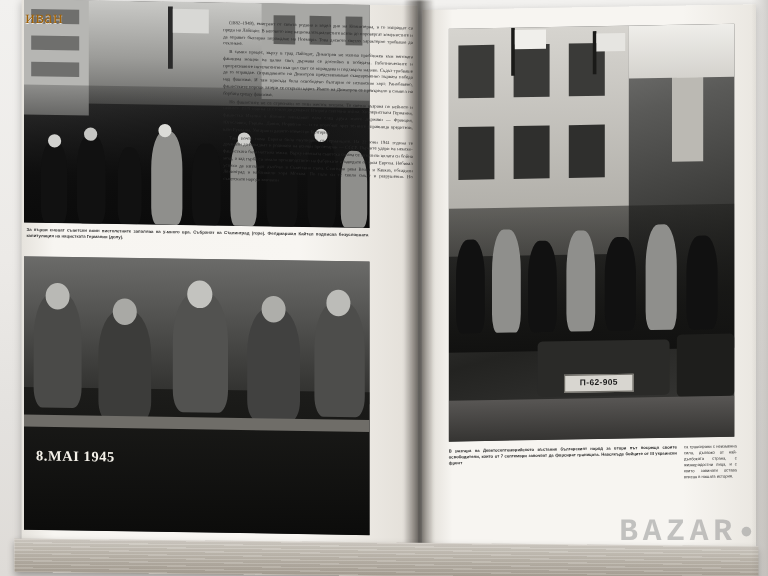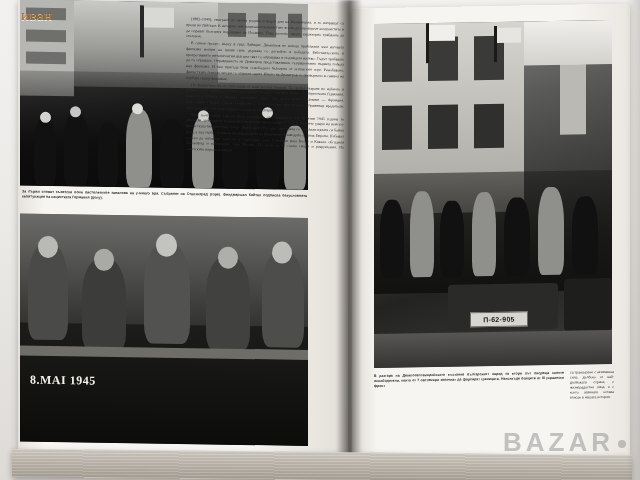--- a/index.html
+++ b/index.html
@@ -43,21 +43,21 @@
   }
 
   
   .wm-bazar {
     position: absolute;
     right: 14px; bottom: 22px;
     font-size: 26px;
     font-weight: bold;
     color: rgba(150,150,150,.55);
     letter-spacing: 4px;
-    font-family: Liberation Sans, sans-serif;
+    font-family: Liberation Mono, monospace;
   }
   .wm-bazar .dot {
     display: inline-block;
     width: 8px; height: 8px;
     border-radius: 50%;
     background: rgba(150,150,150,.55);
     margin-left: 4px;
     vertical-align: middle;
   }
 

